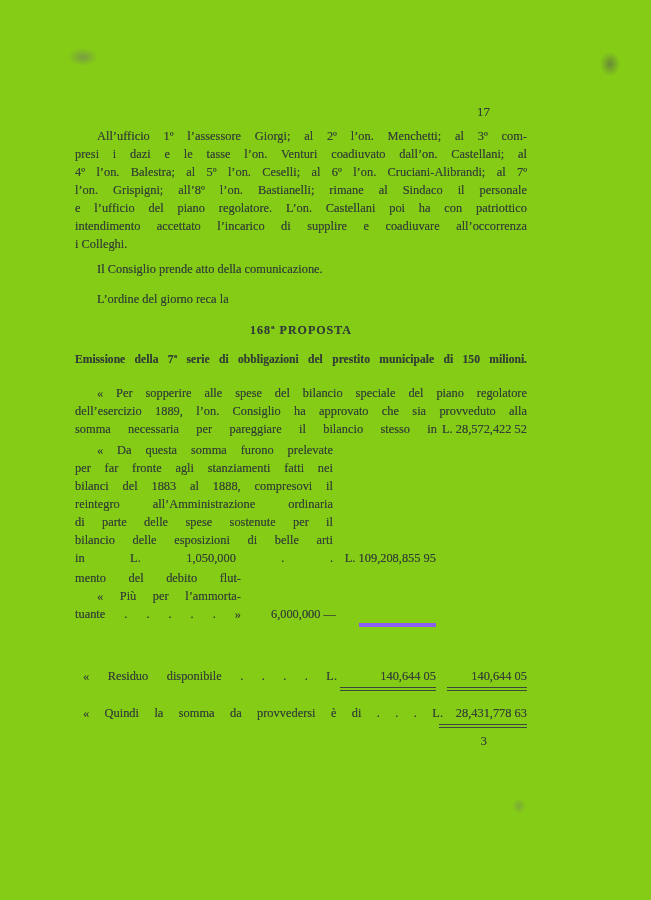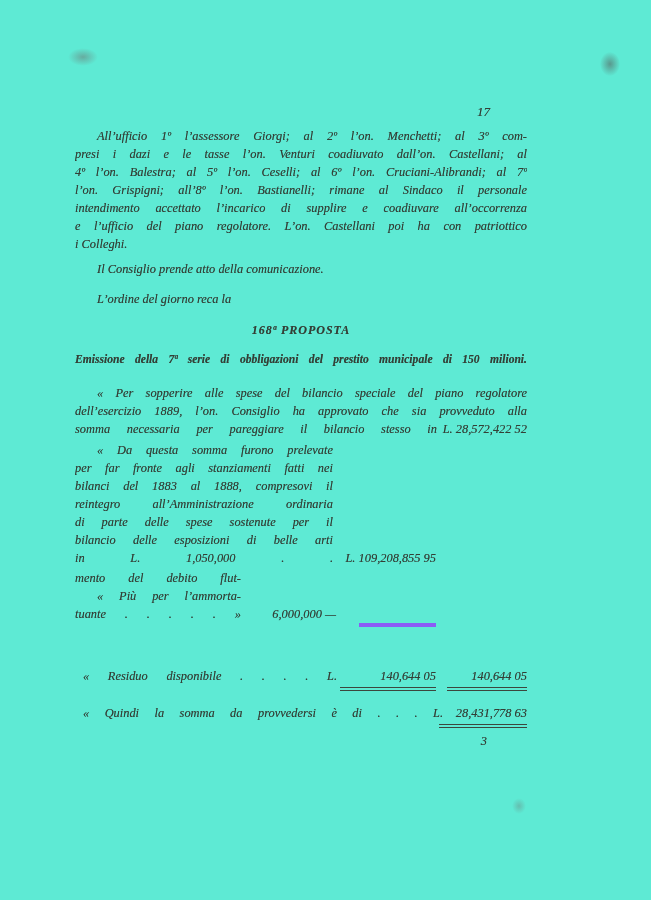--- a/index.html
+++ b/index.html
@@ -1,24 +1,23 @@
 <!DOCTYPE html>
 <html><head>
 <meta charset="utf-8">
 <style>
   * { box-sizing: border-box; }
   html, body { margin: 0; padding: 0; }
   body { width: 651px; height: 900px; background: #e9e9e6; }
   .page {
     position: relative; width: 651px; height: 900px;
-    background: #5eead4; overflow: hidden;
+    background: #84cc16; overflow: hidden;
     font-family: "Liberation Serif", "DejaVu Serif", serif;
     color: #343f36;
     text-shadow: 0 0 0.5px rgba(44,54,46,0.55);
-    font-style: italic;
   }
   .content { position: relative; padding: 127px 124px 0 75px; font-size: 12.4px; line-height: 18px; }
   .line { height: 18px; overflow: hidden; }
   .jl { text-align: justify; text-align-last: justify; }
   .ind { text-indent: 22px; }
   .ind8 { text-indent: 8px; }
   .rel { position: relative; }
   .tj { display: inline-block; text-align: justify; text-align-last: justify; vertical-align: top; }
   .w166 { width: 166px; } .w240 { width: 240px; } .w258 { width: 258px; }
   .w262 { width: 262px; } .w362 { width: 362px; } .w368 { width: 368px; } .w378 { width: 378px; }
@@ -65,22 +64,22 @@
 
   <div class="page-number">17</div>
 
   <div class="content">
 
     <div class="para">
       <div class="line jl ind">All’ufficio 1º l’assessore Giorgi; al 2º l’on. Menchetti; al 3º com-</div>
       <div class="line jl">presi i dazi e le tasse l’on. Venturi coadiuvato dall’on. Castellani; al</div>
       <div class="line jl">4º l’on. Balestra; al 5º l’on. Ceselli; al 6º l’on. Cruciani-Alibrandi; al 7º</div>
       <div class="line jl">l’on. Grispigni; all’8º l’on. Bastianelli; rimane al Sindaco il personale</div>
+      <div class="line jl">e l’ufficio del piano regolatore. L’on. Castellani poi ha con patriottico</div>
       <div class="line jl">intendimento accettato l’incarico di supplire e coadiuvare all’occorrenza</div>
-      <div class="line jl">e l’ufficio del piano regolatore. L’on. Castellani poi ha con patriottico</div>
       <div class="line">i Colleghi.</div>
     </div>
 
     <div class="line ind mt-p2">Il Consiglio prende atto della comunicazione.</div>
 
     <div class="line ind mt-p3">L’ordine del giorno reca la</div>
 
     <div class="heading">168ª PROPOSTA</div>
 
     <div class="subject jl">Emissione della 7ª serie di obbligazioni del prestito municipale di 150 milioni.</div>

